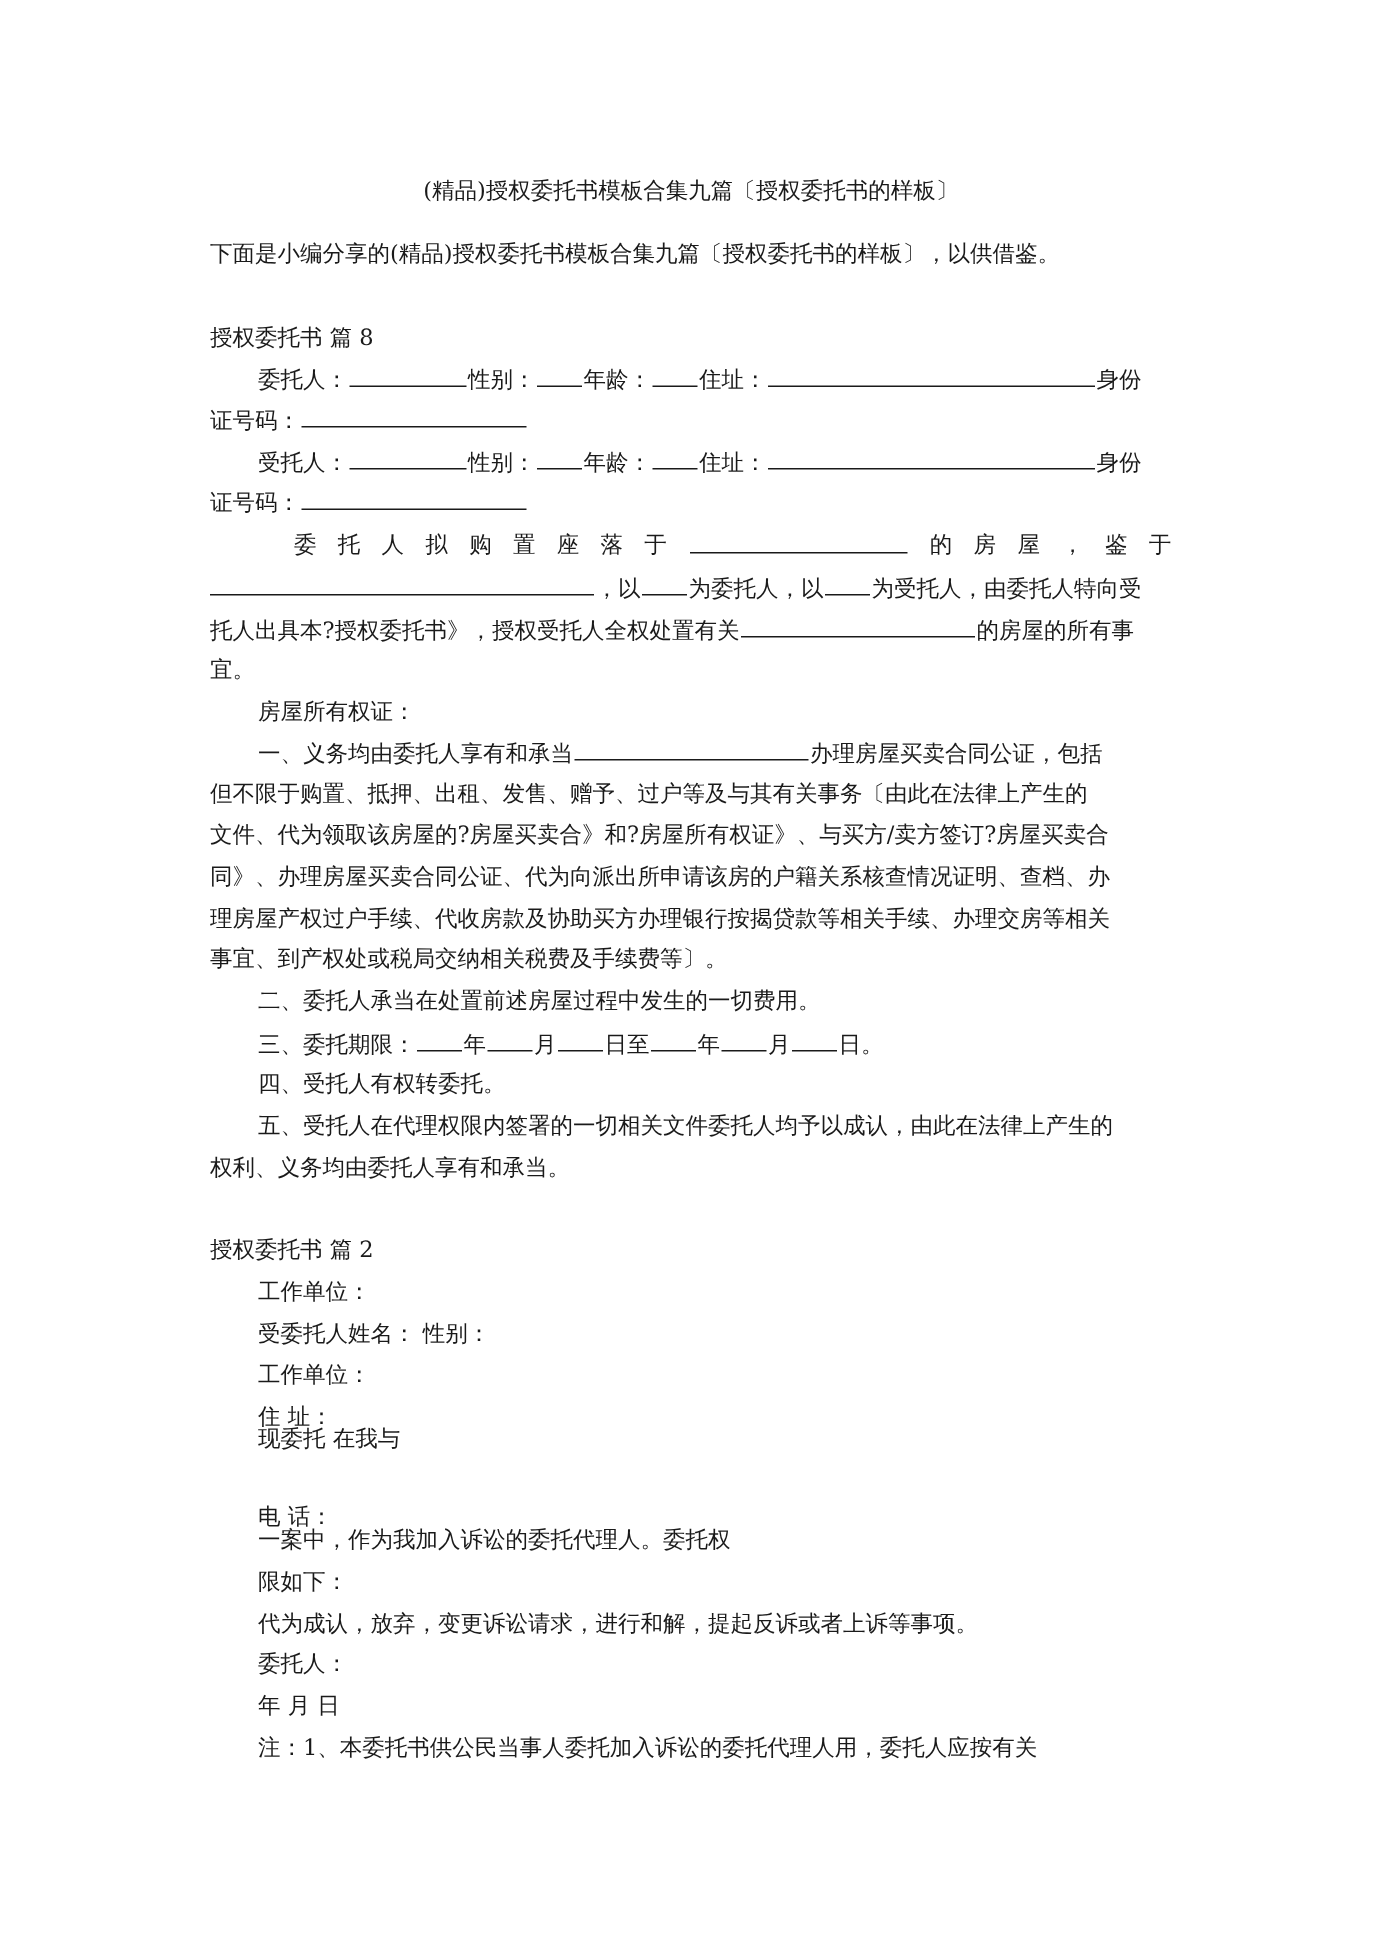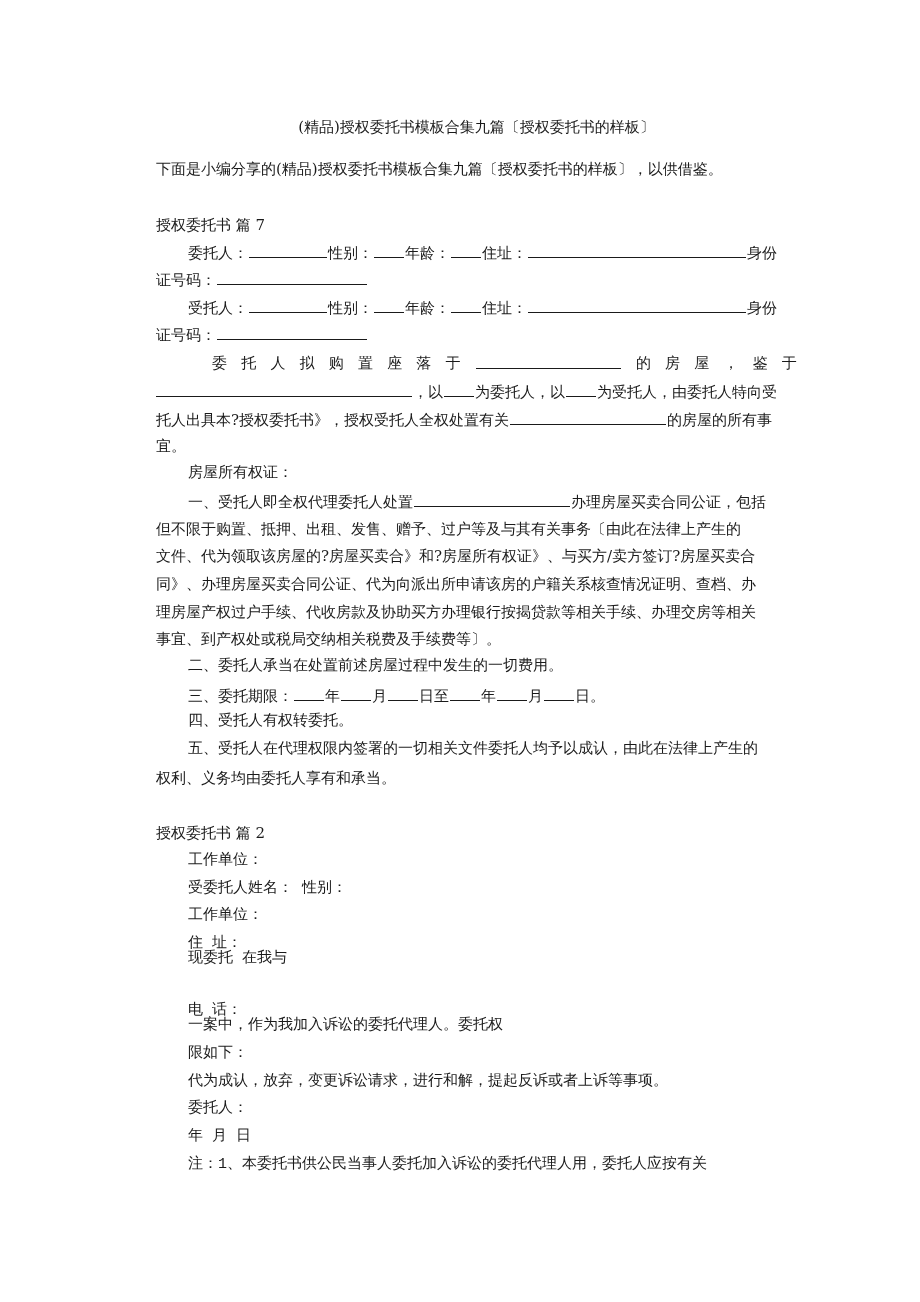--- a/index.html
+++ b/index.html
@@ -1,34 +1,34 @@
 <!DOCTYPE html>
 <html><head>
 <meta charset="utf-8">
 <style>
   html, body { margin: 0; padding: 0; background: #ffffff; }
   body { width: 920px; height: 1302px; position: relative; overflow: hidden;
          font-family: "DejaVu Serif", "Liberation Serif", serif; color: #1a1a1a; }
   .page { position: absolute; left: 140px; top: 112px; width: 641px; font-size: 15px; }
-  .line { position: absolute; left: 0; white-space: nowrap; height: 22px; line-height: 22px; margin-left: 16px; }
-  .ind { left: 32px; font-family: Liberation Mono, monospace; }
+  .line { position: absolute; left: 0; white-space: nowrap; height: 22px; line-height: 22px; }
+  .ind { left: 32px; }
   .title { width: 641px; text-align: center; }
   .u { display: inline-block; border-bottom: 1px solid #1a1a1a; height: 16px; vertical-align: baseline; margin: 0 1px; }
   .just { width: 641px; display: flex; justify-content: space-between; }
   .just span { display: inline-block; }
 </style>
 </head>
 <body>
 
 <div class="page">
 
   <div class="line title" style="top:4px">(精品)授权委托书模板合集九篇〔授权委托书的样板〕</div>
   <div class="line" style="top:46px">下面是小编分享的(精品)授权委托书模板合集九篇〔授权委托书的样板〕，以供借鉴。</div>
 
-  <div class="line" style="top:102px">授权委托书  篇 7</div>
+  <div class="line" style="top:102px">授权委托书  篇 8</div>
 
   <div class="line ind" style="top:129px">
     <span>委托人：</span><span class="u" style="width:78px"></span><span>性别：</span><span class="u" style="width:30px"></span><span>年龄：</span><span class="u" style="width:30px"></span><span>住址：</span><span class="u" style="width:218px"></span><span>身份</span>
   </div>
   <div class="line" style="top:156px">
     <span>证号码：</span><span class="u" style="width:150px"></span>
   </div>
 
   <div class="line ind" style="top:184px">
     <span>受托人：</span><span class="u" style="width:78px"></span><span>性别：</span><span class="u" style="width:30px"></span><span>年龄：</span><span class="u" style="width:30px"></span><span>住址：</span><span class="u" style="width:218px"></span><span>身份</span>
@@ -59,21 +59,21 @@
     <span class="u" style="width:256px; margin-left:0"></span><span>，以</span><span class="u" style="width:30px"></span><span>为委托人，以</span><span class="u" style="width:30px"></span><span>为受托人，由委托人特向受</span>
   </div>
   <div class="line" style="top:296px">
     <span>托人出具本?授权委托书》，授权受托人全权处置有关</span><span class="u" style="width:156px"></span><span>的房屋的所有事</span>
   </div>
   <div class="line" style="top:323px">宜。</div>
 
   <div class="line ind" style="top:351px">房屋所有权证：</div>
 
   <div class="line ind" style="top:378px">
-    <span>一、受托人即全权代理委托人处置</span><span class="u" style="width:156px"></span><span>办理房屋买卖合同公证，包括</span>
+    <span>一、义务均由委托人享有和承当</span><span class="u" style="width:156px"></span><span>办理房屋买卖合同公证，包括</span>
   </div>
   <div class="line" style="top:406px">但不限于购置、抵押、出租、发售、赠予、过户等及与其有关事务〔由此在法律上产生的</div>
   <div class="line" style="top:433px">文件、代为领取该房屋的?房屋买卖合》和?房屋所有权证》、与买方/卖方签订?房屋买卖合</div>
   <div class="line" style="top:461px">同》、办理房屋买卖合同公证、代为向派出所申请该房的户籍关系核查情况证明、查档、办</div>
   <div class="line" style="top:489px">理房屋产权过户手续、代收房款及协助买方办理银行按揭贷款等相关手续、办理交房等相关</div>
   <div class="line" style="top:516px">事宜、到产权处或税局交纳相关税费及手续费等〕。</div>
 
   <div class="line ind" style="top:544px">二、委托人承当在处置前述房屋过程中发生的一切费用。</div>
 
   <div class="line ind" style="top:572px">

